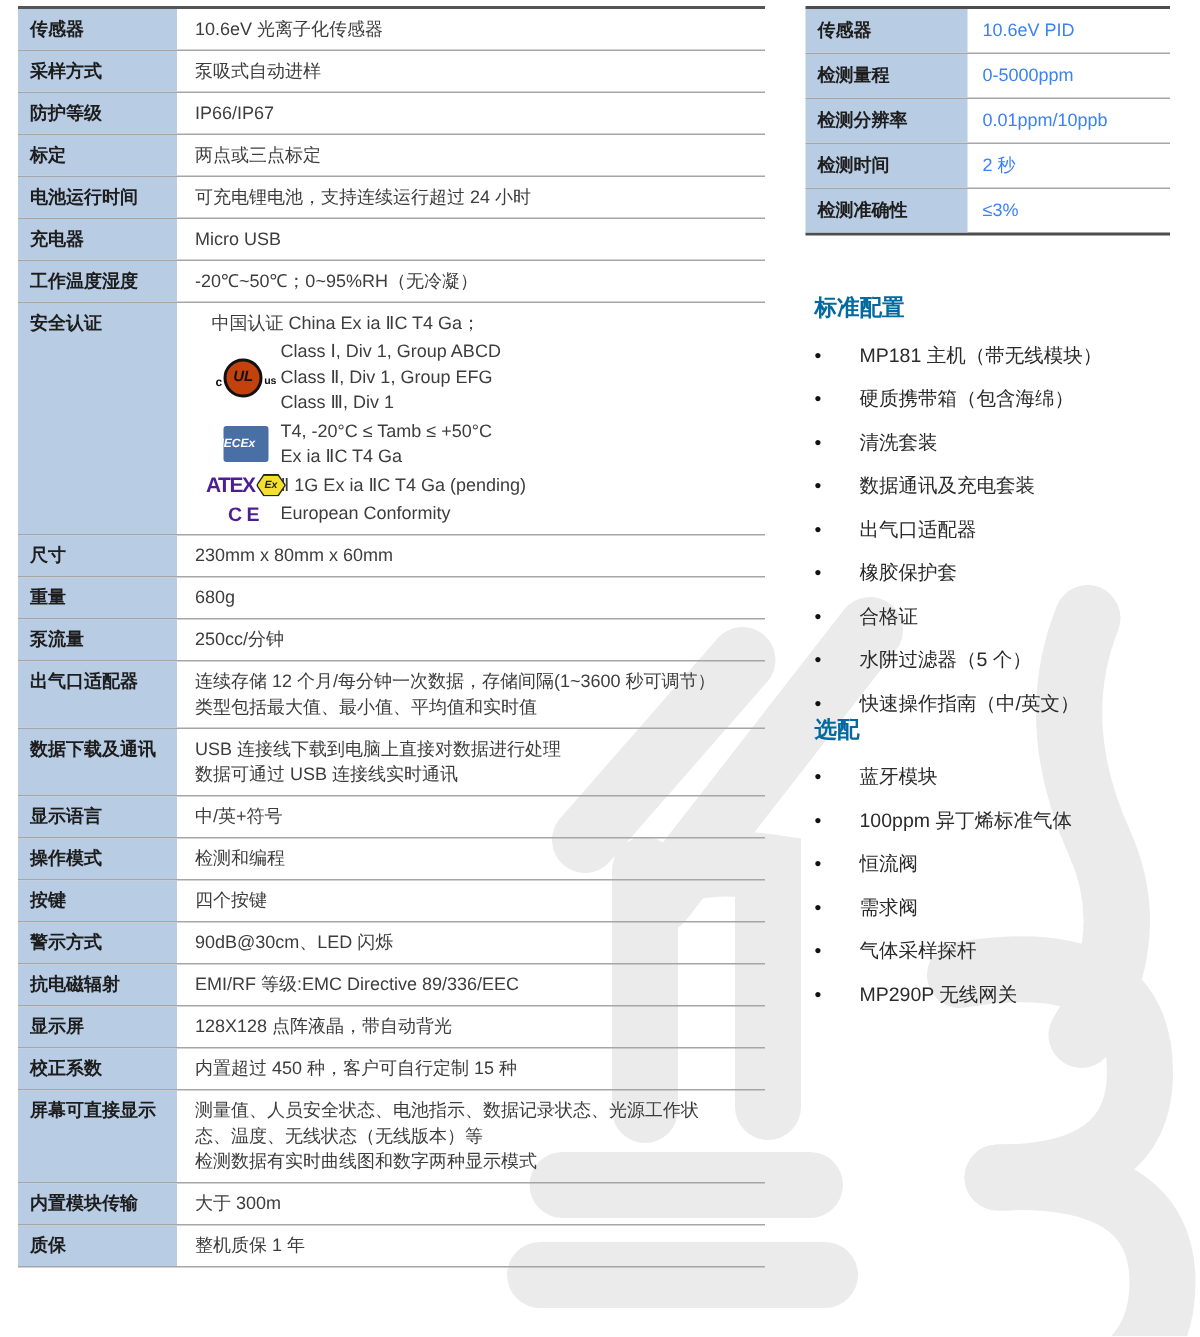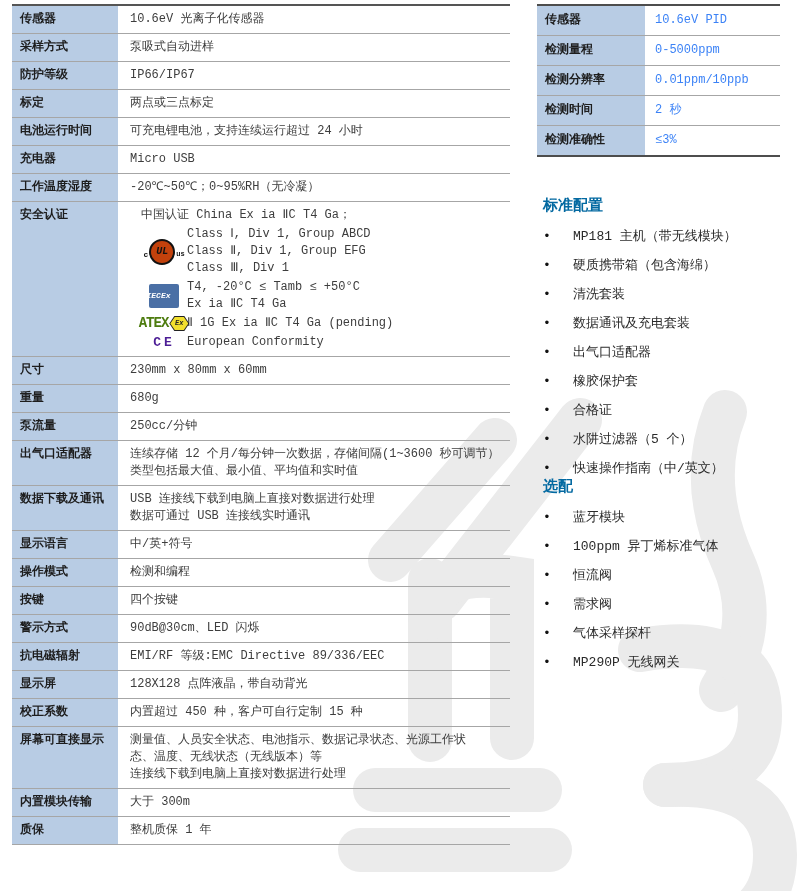--- a/index.html
+++ b/index.html
@@ -1,18 +1,18 @@
 <!DOCTYPE html>
 <html><head>
 <meta charset="utf-8">
 <style>
   html,body{margin:0;padding:0;background:#ffffff;}
   #canvas{
     position:relative;width:800px;height:891px;background:#ffffff;overflow:hidden;
-    font-family:Liberation Mono, monospace;color:#3a3a3a;
+    font-family:Liberation Sans, sans-serif;color:#3a3a3a;
   }
   
   .watermark{position:absolute;left:280px;top:350px;z-index:1;pointer-events:none;}
   
   .spec-table{
     position:absolute;left:12px;top:4px;width:498px;z-index:2;
     border-top:2px solid #555555;
   }
   .spec-row{display:flex;border-bottom:1px solid #a6a6a6;}
   .spec-row .lbl{
@@ -40,21 +40,21 @@
   .ul-us{font-size:7px;font-weight:bold;color:#111;margin-left:1px;margin-bottom:2px;}
   
   .iecex-box{
     width:30px;height:24px;background:#4a6fa5;border-radius:2px;
     display:flex;flex-direction:row;align-items:center;justify-content:center;gap:1px;
   }
   .iecex-text{color:#ffffff;font-size:8px;font-weight:bold;font-style:italic;line-height:8px;}
   .iecex-bar{width:12px;height:5px;background:#7d98bd;margin-left:10px;}
   
   .atex-mark{display:flex;align-items:center;}
-  .atex-word{font-size:14px;font-weight:800;letter-spacing:-1px;color:#4d7c0f;text-align:center;}
+  .atex-word{font-size:14px;font-weight:800;letter-spacing:-1px;color:#4c1d95;text-align:center;}
   .hex-outer{
     width:20px;height:15px;background:#222;margin-left:1px;
     clip-path:polygon(25% 0,75% 0,100% 50%,75% 100%,25% 100%,0 50%);
     display:flex;align-items:center;justify-content:center;
   }
   .hex-inner{
     width:18px;height:13px;background:#f2df2e;
     clip-path:polygon(25% 0,75% 0,100% 50%,75% 100%,25% 100%,0 50%);
     display:flex;align-items:center;justify-content:center;
     font-size:7px;font-style:italic;font-weight:bold;color:#222;
@@ -239,21 +239,21 @@
     </div>
     <div class="spec-row">
       <div class="lbl">校正系数</div>
       <div class="val">内置超过 450 种，客户可自行定制 15 种</div>
     </div>
     <div class="spec-row">
       <div class="lbl">屏幕可直接显示</div>
       <div class="val">
         <span class="line">测量值、人员安全状态、电池指示、数据记录状态、光源工作状</span>
         <span class="line">态、温度、无线状态（无线版本）等</span>
-        <span class="line">连接线下载到电脑上直接对数据进行处理</span>
+        <span class="line">检测数据有实时曲线图和数字两种显示模式</span>
       </div>
     </div>
     <div class="spec-row">
       <div class="lbl">内置模块传输</div>
       <div class="val">大于 300m</div>
     </div>
     <div class="spec-row">
       <div class="lbl">质保</div>
       <div class="val">整机质保 1 年</div>
     </div>

